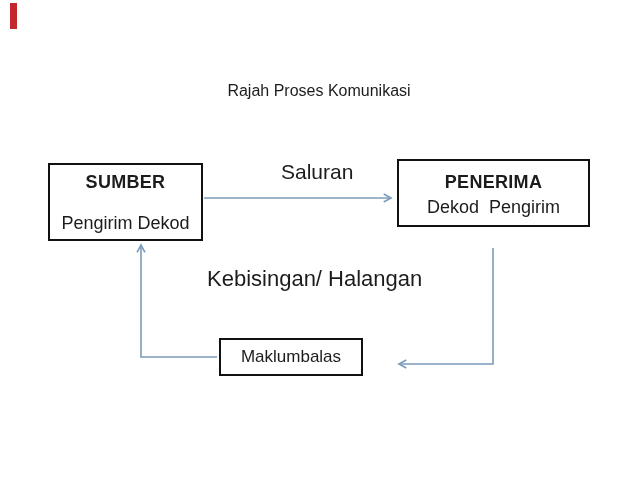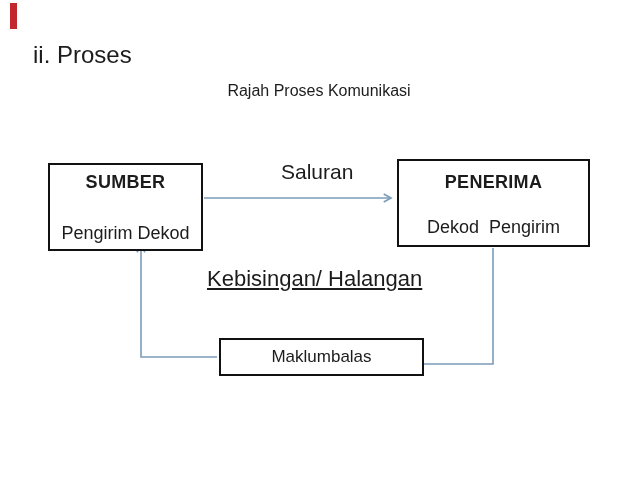--- a/index.html
+++ b/index.html
@@ -49,31 +49,31 @@
     background: #ffffff;
     border: 2px solid var(--box-border);
     display: flex;
     flex-direction: column;
     align-items: center;
     justify-content: space-between;
     text-align: center;
   }
   .box-sumber {
     left: 48px; top: 163px;
-    width: 155px; height: 88px;
+    width: 155px; height: 78px;
     padding: 7px 0 5px;
   }
   .box-penerima {
     left: 397px; top: 159px;
-    width: 193px; height: 88px;
+    width: 193px; height: 68px;
     padding: 11px 8px 7px;
   }
   .box-maklumbalas {
     left: 219px; top: 338px;
-    width: 205px; height: 38px;
+    width: 144px; height: 38px;
     justify-content: center;
   }
   .box-title {
     font-size: 18px;
     font-weight: bold;
     letter-spacing: 0.3px;
   }
   .box-subtitle {
     font-size: 18px;
     white-space: pre; 
@@ -81,37 +81,36 @@
   .box-single {
     font-size: 17px;
   }
   .label {
     position: absolute;
     font-size: 21px;
     color: var(--text);
     white-space: nowrap;
   }
   .label-saluran { left: 281px; top: 160px; }
-  .label-kebisingan { left: 207px; top: 266px; font-size: 22px; text-decoration: underline; }
+  .label-kebisingan { left: 207px; top: 266px; font-size: 22px; }
   .connectors {
     position: absolute;
     left: 0; top: 0;
     width: 638px; height: 479px;
     pointer-events: none;
   }
   .connectors path { stroke: var(--connector); stroke-width: 1.6; fill: none; }
 </style>
 </head>
 <body>
 
 <div class="slide">
 
   <div class="accent-bar"></div>
 
-  <div class="heading">ii. Proses</div>
 
   <div class="title">Rajah Proses Komunikasi</div>
 
   <svg class="connectors" width="638" height="479" viewBox="0 0 638 479" xmlns="http://www.w3.org/2000/svg">
     <defs>
       <marker id="arrow-open" viewBox="0 0 10 10" refX="8.5" refY="5" markerWidth="6.5" markerHeight="6.5" orient="auto">
         <path d="M1.5,1.2 L8.5,5 L1.5,8.8" fill="none" stroke="var(--connector, #7b9cba)" stroke-width="1.6"></path>
       </marker>
     </defs>
     <path d="M204,198 H391" marker-end="url(#arrow-open)"></path>

